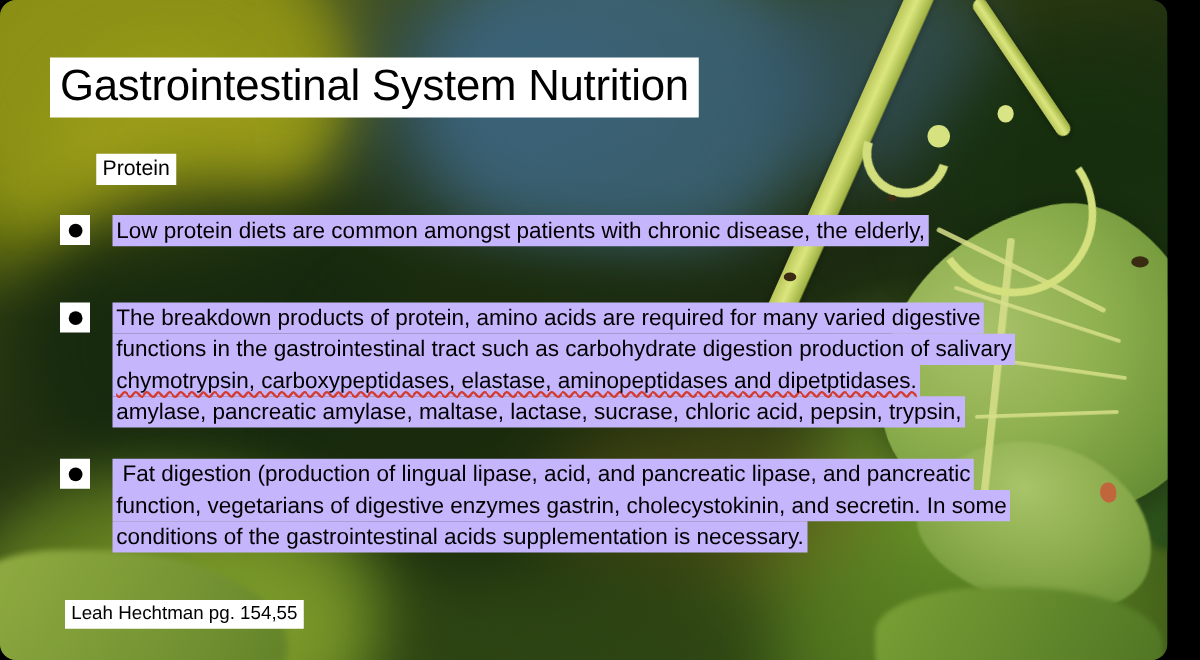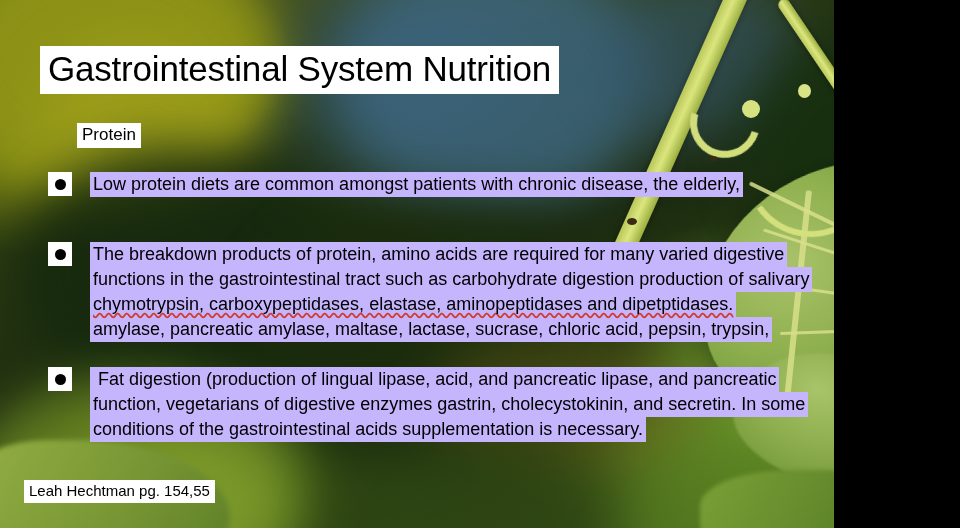--- a/index.html
+++ b/index.html
@@ -2,24 +2,25 @@
 <html><head>
 <meta charset="utf-8">
 <style>
   html, body {
     margin: 0;
     padding: 0;
     background: #000;
   }
   #slide {
     position: relative;
-    width: 834px;
+    width: 934px;
     height: 528px;
     overflow: hidden;
     font-family: "Liberation Sans", sans-serif;
+    border-radius: 13px;
   }
 
   
   .bg-base {
     position: absolute;
     inset: 0;
     background:
       radial-gradient(ellipse 220px 150px at 120px 60px, #8a8f1a 0%, #6d7512 45%, rgba(60,66,10,0) 78%),
       radial-gradient(ellipse 200px 140px at 30px 150px, #7d8712 0%, rgba(70,78,12,0) 75%),
       radial-gradient(ellipse 320px 220px at 420px 70px, #2b4a59 0%, rgba(30,52,62,0) 72%),
@@ -235,21 +236,21 @@
     text-decoration-skip-ink: none;
     text-underline-offset: 2px;
   }
 
   #bullet-1 { top: 172px; }
   #bullet-2 { top: 242px; }
   #bullet-3 { top: 367px; }
 
   #footer-box {
     position: absolute;
-    left: 24px; top: 480px;
+    left: 52px; top: 480px;
     padding: 1px 5px 2px 5px;
     font-size: 15px;
     line-height: 20px;
     white-space: nowrap;
   }
 </style>
 </head>
 <body>
 
 <div id="slide">

